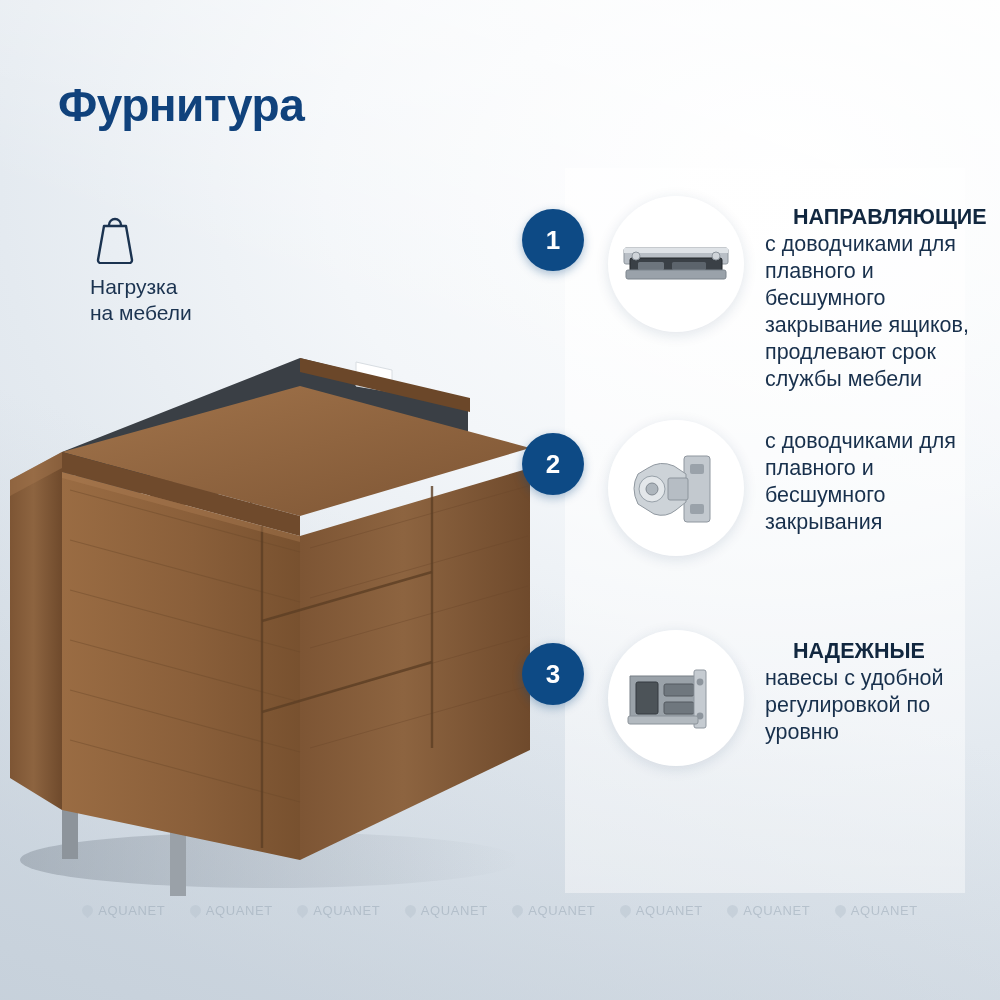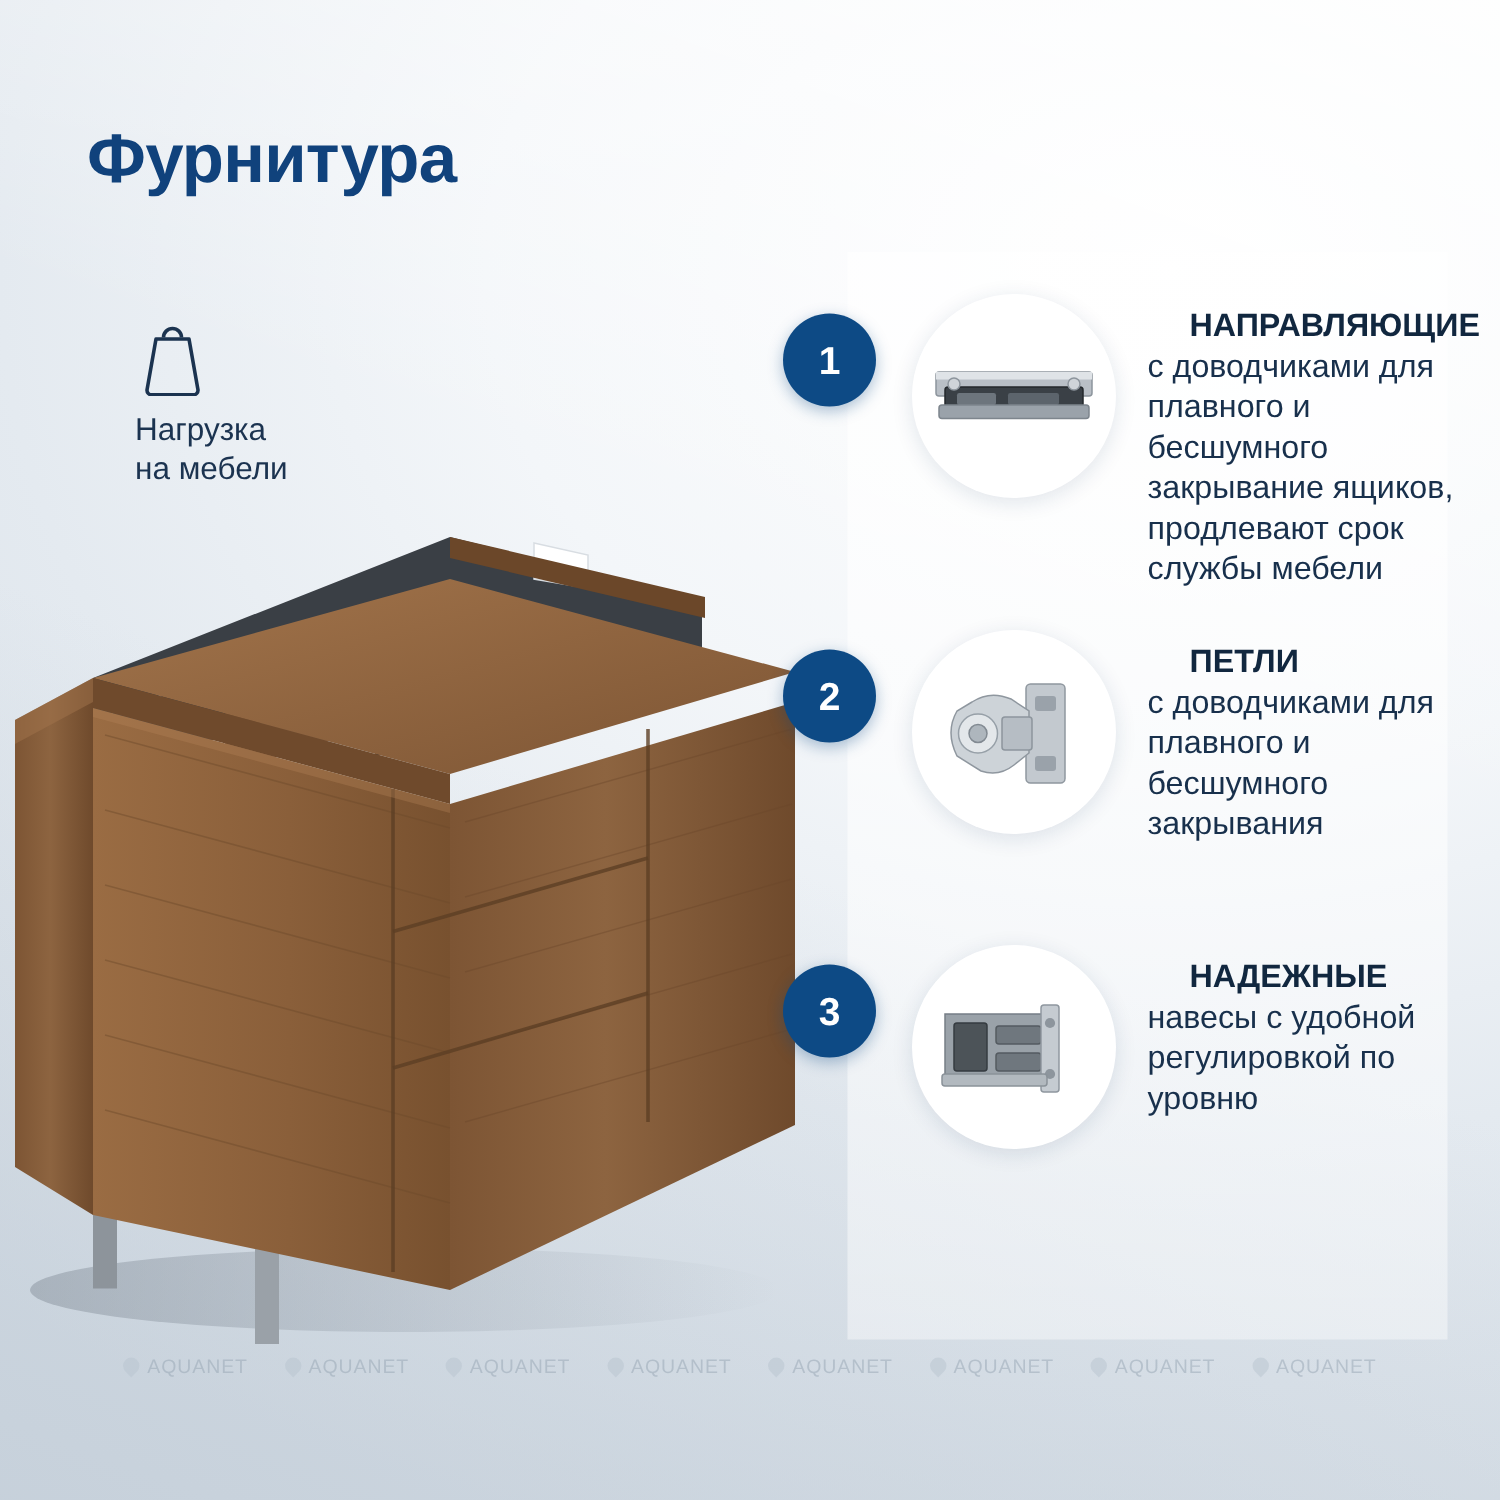--- a/index.html
+++ b/index.html
@@ -138,21 +138,20 @@
           <rect x="82" y="44" width="14" height="10" rx="2" fill="#9aa2aa"></rect>
           <rect x="82" y="84" width="14" height="10" rx="2" fill="#9aa2aa"></rect>
           <path d="M30 54 q-8 14 0 30 l16 10 q12 4 22 -4 l10 -8 v-28 l-12 -8 q-14 -6 -26 2 z" fill="#cdd3d8" stroke="#8f979f"></path>
           <circle cx="44" cy="69" r="13" fill="#e3e7ea" stroke="#97a0a8"></circle>
           <circle cx="44" cy="69" r="6" fill="#aeb6bd" stroke="#828a92"></circle>
           <rect x="60" y="58" width="20" height="22" rx="2" fill="#b6bdc4" stroke="#8d959d"></rect>
         </svg>
       </div>
       <div class="badge">2</div>
       <div class="ftext">
-        <span class="head">ПЕТЛИ</span>
         <span>с доводчиками для плавного и бесшумного закрывания</span>
       </div>
     </div>
 
     <div class="feature f3">
       <div class="bubble">
         <svg width="136" height="136" viewBox="0 0 136 136">
           <path d="M22 46 h64 a6 6 0 0 1 6 6 v34 a6 6 0 0 1 -6 6 h-64 z" fill="#9aa2a9" stroke="#767e86"></path>
           <rect x="28" y="52" width="22" height="32" rx="2" fill="#4c5358" stroke="#353b40"></rect>
           <rect x="56" y="54" width="30" height="12" rx="2" fill="#6f777e" stroke="#545b61"></rect>

